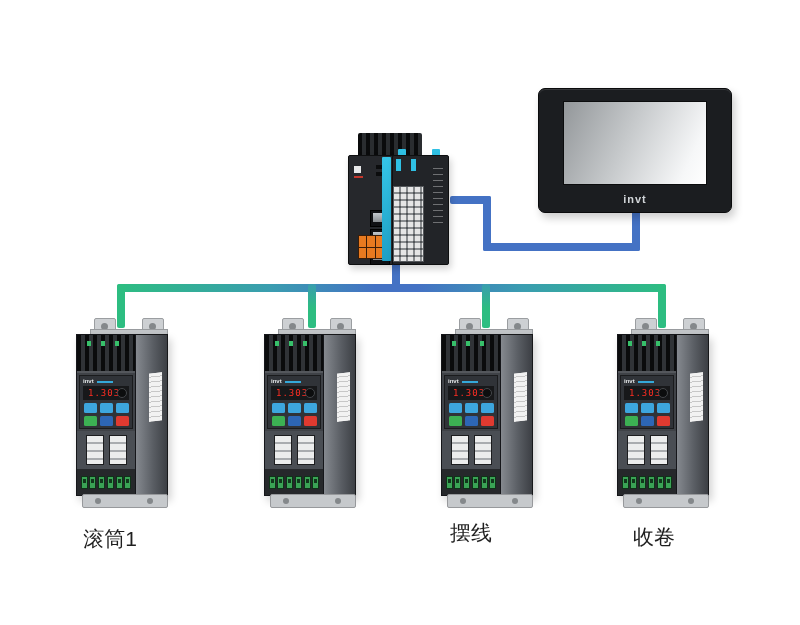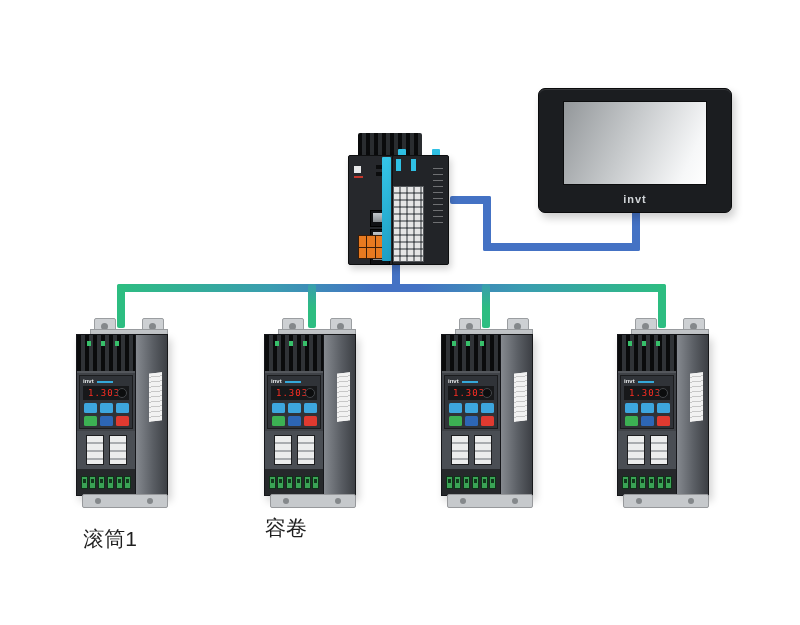--- a/index.html
+++ b/index.html
@@ -337,15 +337,16 @@
         </div>
       </div>
       <div class="side">
           <span class="sticker"></span>
         </div>
     </div>
     <div class="foot"></div>
   </div>
 
   <div class="drive-label lb1">滚筒1</div>
-  <div class="drive-label lb2">容卷</div>
+  <div class="drive-label lb3">摆线</div>
+  <div class="drive-label lb4">收卷</div>
 
 </div>
 
 </body></html>

